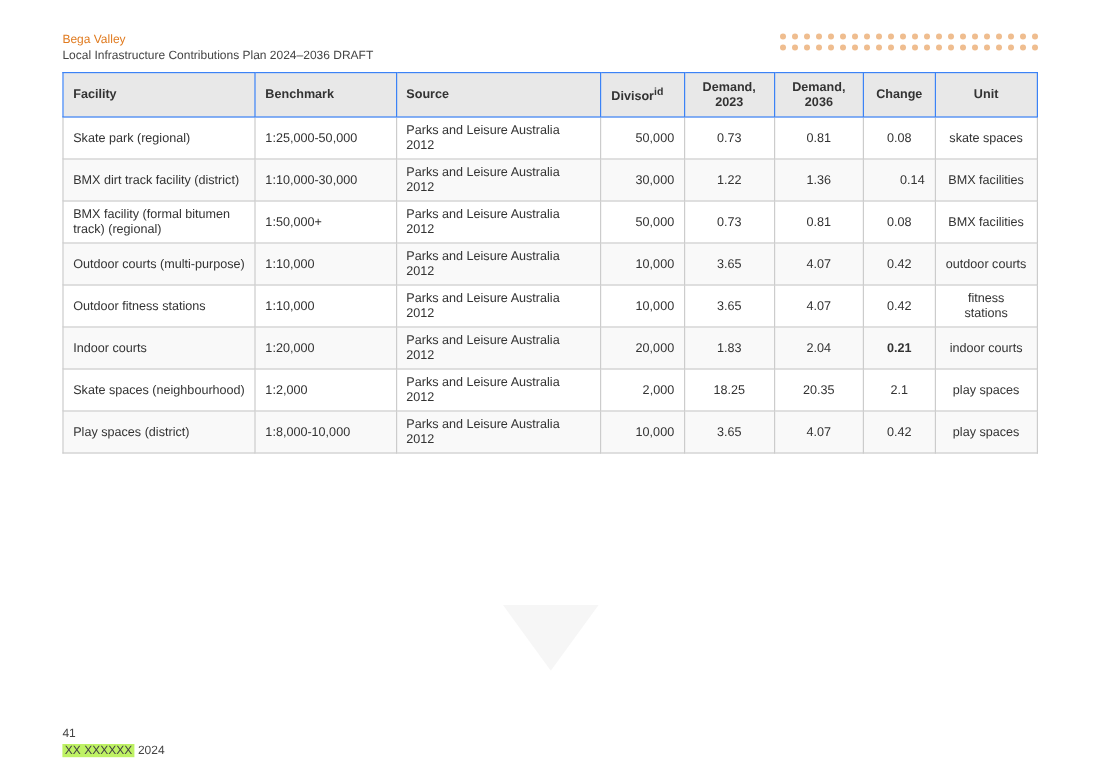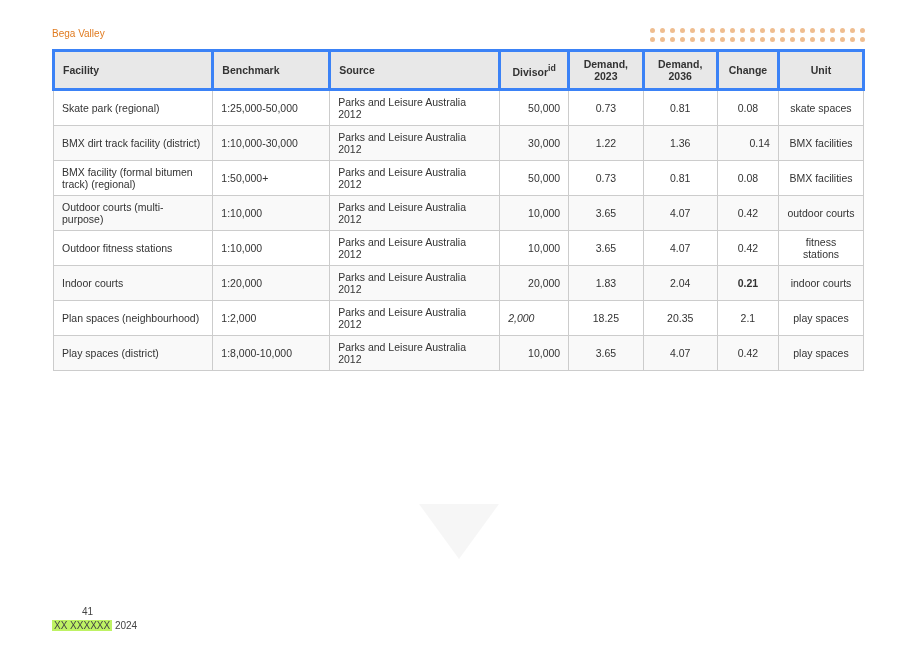--- a/index.html
+++ b/index.html
@@ -57,21 +57,21 @@
       font-size: 10.5px;
     }
     thead tr {
       background: #e8e8e8;
     }
     thead th {
       padding: 6px 8px;
       text-align: left;
       font-weight: 600;
       color: #333;
-      border: 3px solid #3b82f6;
+      border: 1px solid #3b82f6;
       font-size: 10.5px;
     }
     tbody tr {
       border: 1px solid #ccc;
     }
     tbody tr:nth-child(even) {
       background: #f9f9f9;
     }
     tbody tr:nth-child(odd) {
       background: #fff;
@@ -79,21 +79,21 @@
     tbody td {
       padding: 5px 8px;
       border: 1px solid #ccc;
       vertical-align: middle;
       color: #333;
       font-size: 10.5px;
     }
     .col-facility { width: 150px; }
     .col-benchmark { width: 110px; }
     .col-source { width: 160px; }
-    .col-divisor { width: 65px; text-align: center; }
+    .col-divisor { width: 65px; text-align: left; }
     .col-demand2023 { width: 70px; text-align: center; }
     .col-demand2036 { width: 70px; text-align: center; }
     .col-change { width: 55px; text-align: center; }
     .col-unit { width: 80px; text-align: center; }
 
     td.right { text-align: right; }
     td.center { text-align: center; }
 
     
     .footer {
@@ -101,21 +101,20 @@
       bottom: 18px;
       left: 52px;
       right: 52px;
       display: flex;
       flex-direction: column;
       gap: 3px;
     }
     .footer-page {
       font-size: 10px;
       color: #444;
-      margin-left: 30px;
     }
     .footer-date {
       font-size: 10px;
       color: #444;
     }
     .footer-highlight {
       background: #bef264;
       padding: 0 2px;
     }
 
@@ -134,20 +133,21 @@
     }
   </style>
 </head>
 <body>
 
 <div class="page-container">
 
   <div class="header">
     <div class="header-left">
       <div class="header-title-top">Bega Valley</div>
+      <div class="header-title-bottom">Local Infrastructure Contributions Plan 2024–2036 DRAFT</div>
     </div>
   </div>
 
   <div class="dots-decoration">
     <div class="dots-row">
       <span class="dot"></span>
       <span class="dot"></span>
       <span class="dot"></span>
       <span class="dot"></span>
       <span class="dot"></span>
@@ -264,24 +264,24 @@
             <td class="col-facility">Indoor courts</td>
             <td class="col-benchmark">1:20,000</td>
             <td class="col-source">Parks and Leisure Australia 2012</td>
             <td class="col-divisor right" style="text-align: right;">20,000</td>
             <td class="col-demand2023 center" style="text-align: center;">1.83</td>
             <td class="col-demand2036 center" style="text-align: center;">2.04</td>
             <td class="col-change center" style="text-align: center; font-weight: bold;">0.21</td>
             <td class="col-unit center" style="text-align: center;">indoor courts</td>
           </tr>
           <tr>
-            <td class="col-facility">Plan  spaces (neighbourhood)</td>
+            <td class="col-facility">Skate  spaces (neighbourhood)</td>
             <td class="col-benchmark">1:2,000</td>
             <td class="col-source">Parks and Leisure Australia 2012</td>
-            <td class="col-divisor right" style="text-align: left; font-style: italic;">2,000</td>
+            <td class="col-divisor right" style="text-align: right;">2,000</td>
             <td class="col-demand2023 center" style="text-align: center;">18.25</td>
             <td class="col-demand2036 center" style="text-align: center;">20.35</td>
             <td class="col-change center" style="text-align: center;">2.1</td>
             <td class="col-unit center" style="text-align: center;">play spaces</td>
           </tr>
           <tr>
             <td class="col-facility">Play  spaces (district)</td>
             <td class="col-benchmark">1:8,000-10,000</td>
             <td class="col-source">Parks and Leisure Australia 2012</td>
             <td class="col-divisor right" style="text-align: right;">10,000</td>

